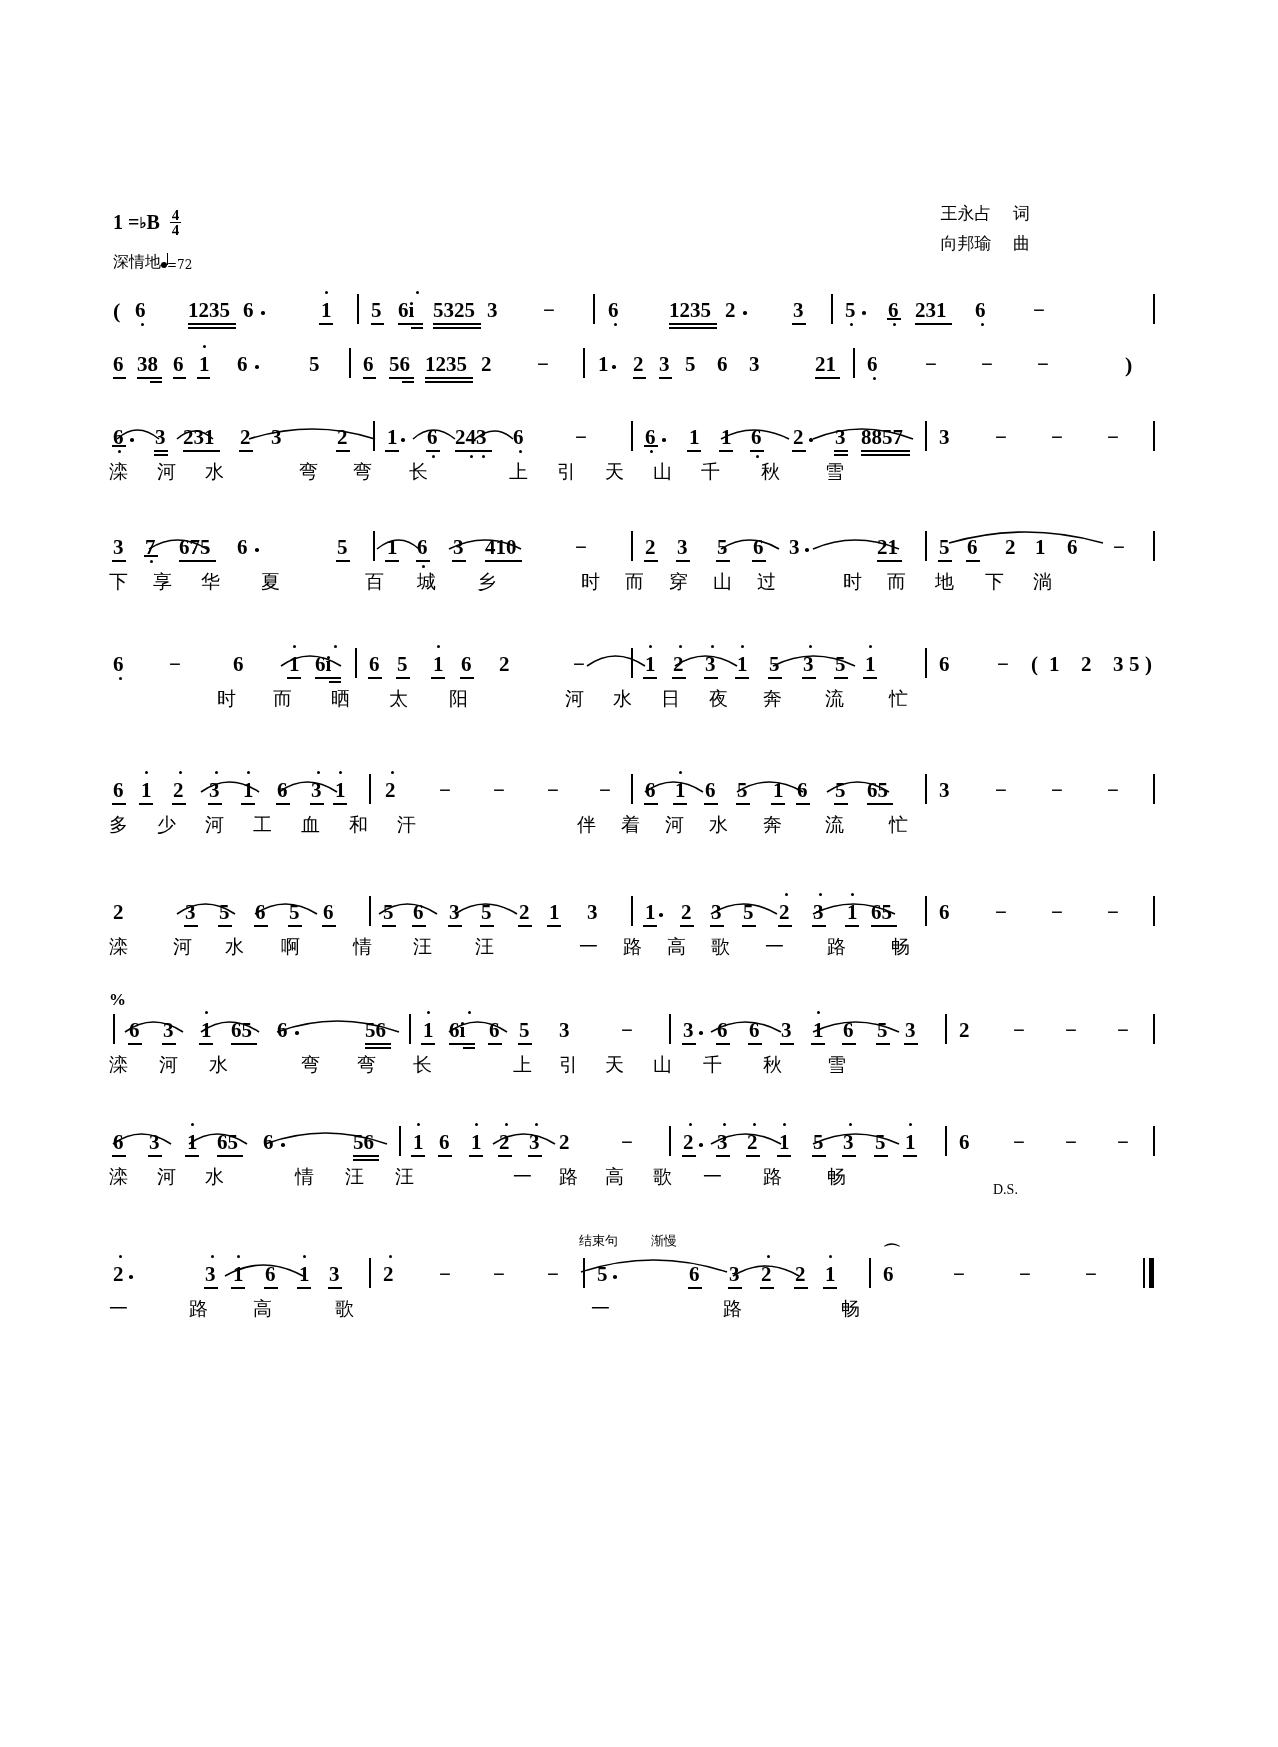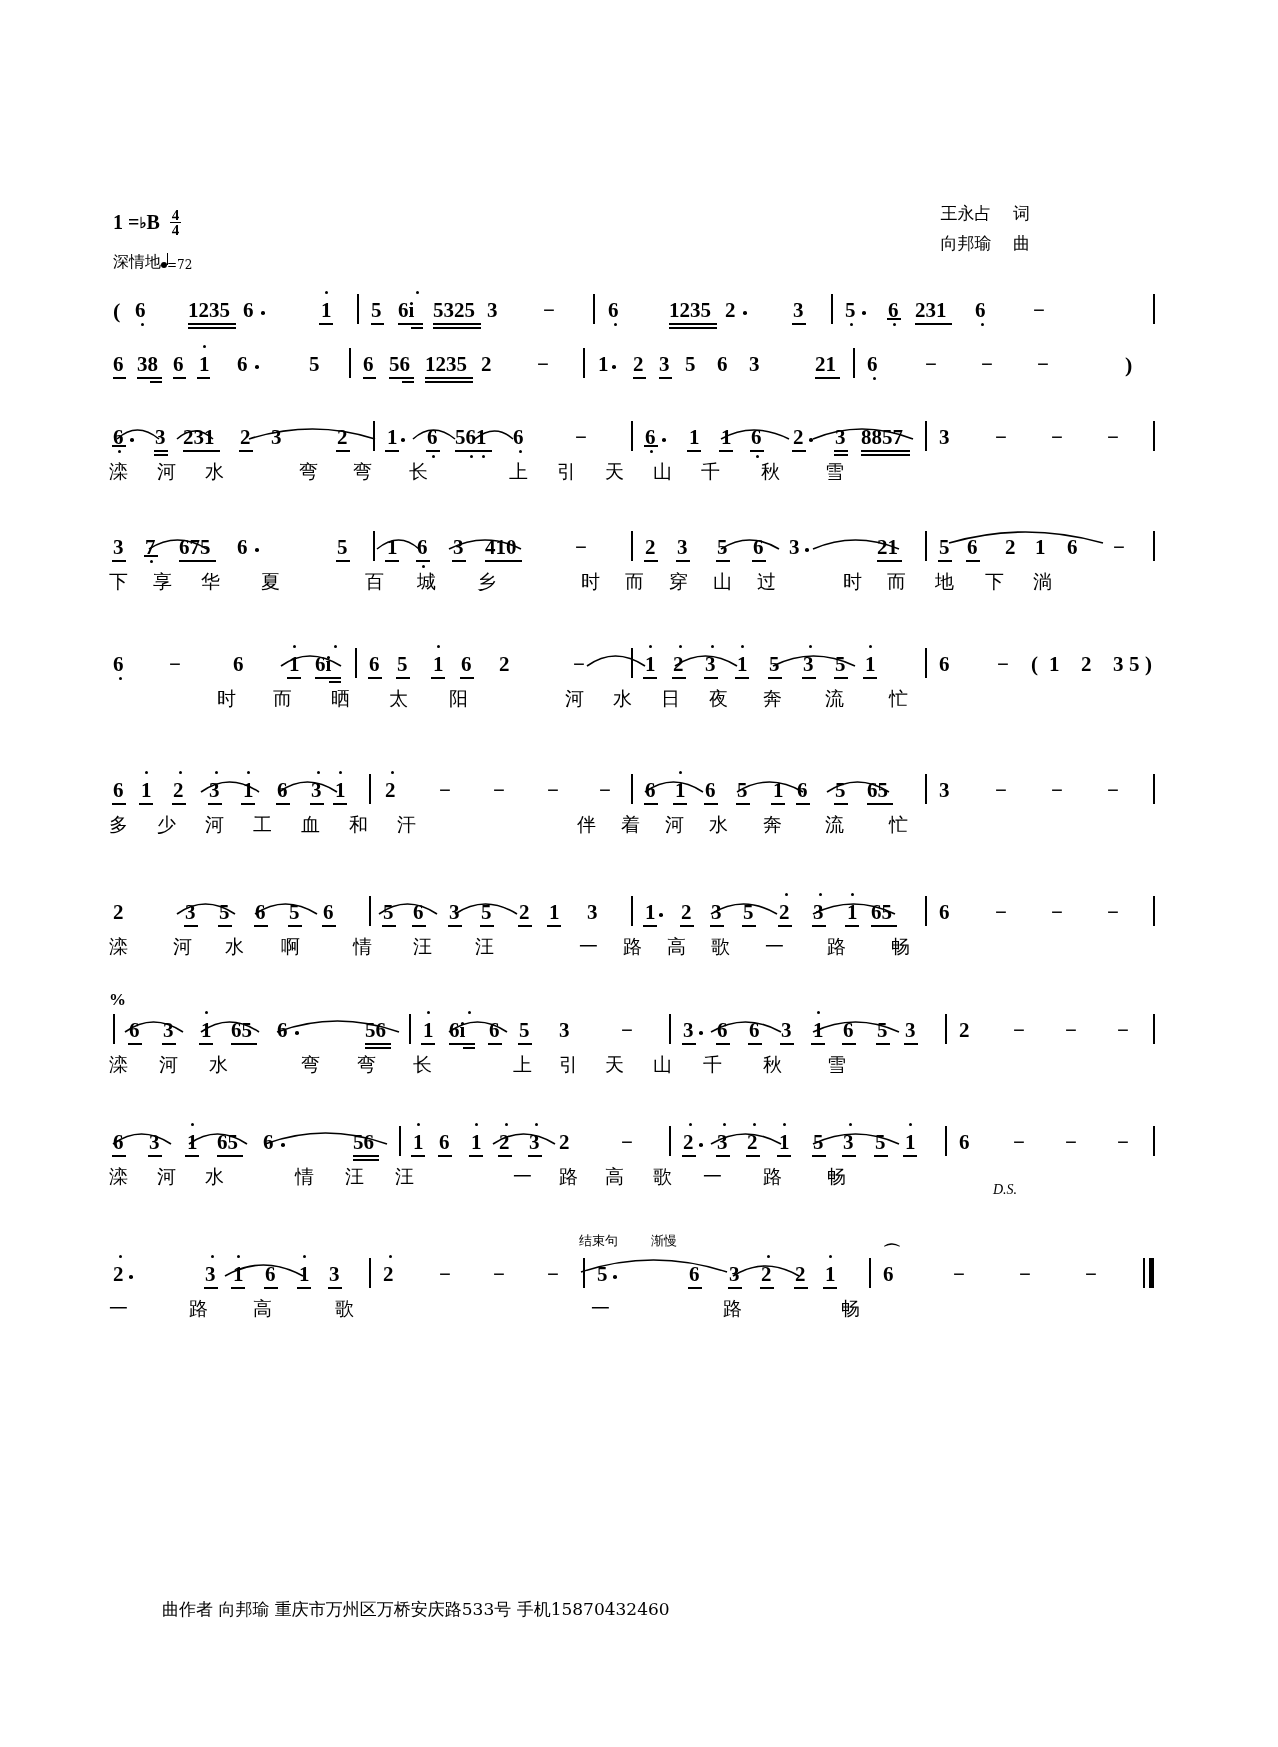--- a/index.html
+++ b/index.html
@@ -155,21 +155,21 @@
   }
   .finalbar .thin { position:absolute; left:0; top:0; width:1.8px; height:100%; background:#000;}
   .finalbar .thick { position:absolute; left:6px; top:0; width:4.5px; height:100%; background:#000;}
 
   
   .slur { position: absolute; overflow: visible; }
 
   
   .ly { position: absolute; white-space: nowrap; }
   .segno-mark { position:absolute; font-size: 17px; font-weight: bold;}
-  .ds-mark { position:absolute; font-size: 14px; font-style: italic; font-family:"Liberation Serif",serif;}
+  .ds-mark { position:absolute; font-size: 14px; font-family:"Liberation Serif",serif;}
   .label-box { position:absolute; font-size: 13px; font-family:"DejaVu Serif",serif; white-space: nowrap;}
 
   
   .fermata { position:absolute; font-size: 18px; }
 
   
   .contact {
     position: absolute;
     left: 120px;
     top: 1578px;
@@ -283,21 +283,21 @@
     <div class="notes-row">
       <span class="n" style="left:0px;top:0px;"><span class="num">6</span><span class="dot-lo" style="left:5px;top:25px;"></span><span class="augdot" style="left:17px;top:13px;"></span><span class="beam1" style="left:-1px;top:20px;width:14px;"></span></span>
       <span class="n" style="left:42px;top:0px;"><span class="num">3</span><span class="beam1" style="left:-1px;top:25px;width:14px;"></span><span class="beam2" style="left:-1px;top:29px;width:14px;"></span></span>
       <span class="n" style="left:70px;top:0px;"><span class="num">231</span><span class="beam1" style="left:0;top:25px;width:37px;"></span></span>
       <span class="n" style="left:127px;top:0px;"><span class="num">2</span><span class="beam1" style="left:-1px;top:25px;width:14px;"></span></span>
       <span class="n" style="left:158px;top:0px;"><span class="num">3</span></span>
       <span class="n" style="left:224px;top:0px;"><span class="num">2</span><span class="beam1" style="left:-1px;top:25px;width:14px;"></span></span>
       <span class="bar" style="left:260px;"></span>
       <span class="n" style="left:274px;top:0px;"><span class="num">1</span><span class="augdot" style="left:14px;top:13px;"></span><span class="beam1" style="left:-2px;top:25px;width:14px;"></span></span>
       <span class="n" style="left:314px;top:0px;"><span class="num">6</span><span class="dot-lo" style="left:5px;top:30px;"></span><span class="beam1" style="left:-1px;top:25px;width:14px;"></span></span>
-      <span class="n" style="left:342px;top:0px;"><span class="num">561</span><span class="beam1" style="left:0;top:25px;width:37px;"></span><span class="dot-lo" style="left:15px;top:30px;"></span><span class="dot-lo" style="left:27px;top:30px;"></span></span>
+      <span class="n" style="left:342px;top:0px;"><span class="num">243</span><span class="beam1" style="left:0;top:25px;width:37px;"></span><span class="dot-lo" style="left:15px;top:30px;"></span><span class="dot-lo" style="left:27px;top:30px;"></span></span>
       <span class="n" style="left:400px;top:0px;"><span class="num">6</span><span class="dot-lo" style="left:6px;top:25px;"></span></span>
       <span class="dash" style="left:462px;top:0px;">−</span>
       <span class="bar" style="left:518px;"></span>
       <span class="n" style="left:532px;top:0px;"><span class="num">6</span><span class="dot-lo" style="left:5px;top:25px;"></span><span class="augdot" style="left:17px;top:13px;"></span><span class="beam1" style="left:-1px;top:20px;width:14px;"></span></span>
       <span class="n" style="left:576px;top:0px;"><span class="num">1</span><span class="beam1" style="left:-2px;top:25px;width:14px;"></span></span>
       <span class="n" style="left:608px;top:0px;"><span class="num">1</span><span class="beam1" style="left:-2px;top:25px;width:14px;"></span></span>
       <span class="n" style="left:638px;top:0px;"><span class="num">6</span><span class="dot-lo" style="left:5px;top:30px;"></span><span class="beam1" style="left:-1px;top:25px;width:14px;"></span></span>
       <span class="n" style="left:680px;top:0px;"><span class="num">2</span><span class="augdot" style="left:16px;top:13px;"></span><span class="beam1" style="left:-1px;top:25px;width:14px;"></span></span>
       <span class="n" style="left:722px;top:0px;"><span class="num">3</span><span class="beam1" style="left:-1px;top:25px;width:14px;"></span><span class="beam2" style="left:-1px;top:29px;width:14px;"></span></span>
       <span class="n" style="left:748px;top:0px;"><span class="num">8857</span><span class="beam1" style="left:0;top:25px;width:49px;"></span><span class="beam2" style="left:0;top:29px;width:49px;"></span></span>
@@ -712,16 +712,15 @@
       <span class="ly" style="left:76px;">路</span>
       <span class="ly" style="left:140px;">高</span>
       <span class="ly" style="left:222px;">歌</span>
       <span class="ly" style="left:478px;">一</span>
       <span class="ly" style="left:610px;">路</span>
       <span class="ly" style="left:728px;">畅</span>
     </div>
   </div>
 
   <div class="contact">
-    <div class="line2">曲作者  向邦瑜  重庆市万州区万桥安庆路533号  手机15870432460</div>
   </div>
 
 </div>
 
 </body></html>

